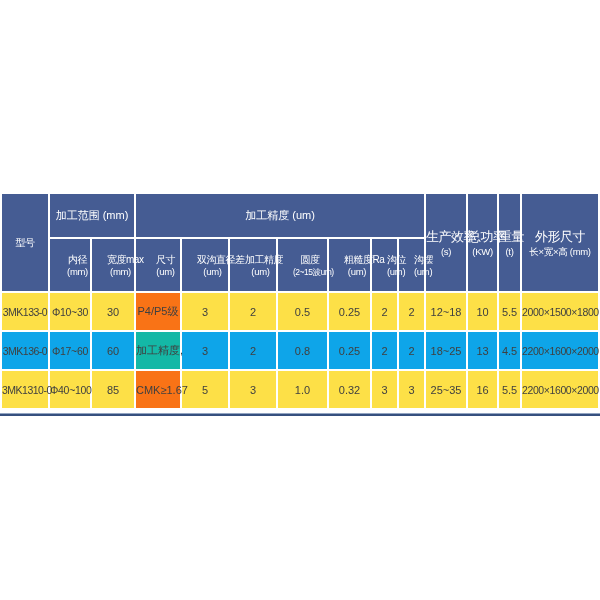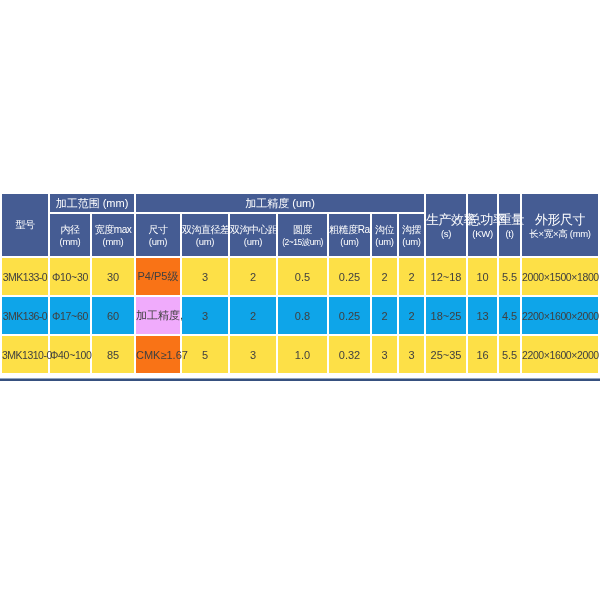--- a/index.html
+++ b/index.html
@@ -26,22 +26,22 @@
     background: #ffffff;
   }
   thead th {
     background: #455c93;
     color: #ffffff;
     font-weight: normal;
     text-align: center;
     vertical-align: middle;
     padding: 0;
   }
-  thead tr.group th { height: 18px; font-size: 11px; }
-  thead tr.sub th   { height: 42px; }
+  thead tr.group th { height: 43px; font-size: 11px; }
+  thead tr.sub th   { height: 52px; padding-left: 15px; }
   th .lbl {
     display: block;
     font-size: 10px;
     letter-spacing: -0.5px;
     white-space: nowrap;
     line-height: 1.35;
   }
   th .unit {
     display: block;
     font-size: 9.5px;
@@ -56,21 +56,21 @@
     background: #fde047;
     text-align: center;
     vertical-align: middle;
     color: #404040;
     font-size: 11px;
     white-space: nowrap;
     padding: 0;
   }
   tbody tr.striped td { background: #0ea5e9; }
   tbody td.size-col { background: #f97316; }
-  tbody tr.striped td.size-col { background: #f0abfc; }
+  tbody tr.striped td.size-col { background: #14b8a6; }
   tbody td.col-model { font-size: 10.5px; letter-spacing: -0.5px; }
   tbody td.col-inner { font-size: 10.5px; letter-spacing: -0.3px; }
   tbody td.col-dims  { font-size: 10.5px; letter-spacing: -0.4px; }
   .bottom-rule {
     margin-top: 3px;
     height: 3px;
     background: linear-gradient(180deg, #93a5c2 0%, #93a5c2 33%, #36507f 33%, #36507f 100%);
   }
 </style>
 </head>
@@ -130,21 +130,21 @@
           </th>
           <th>
             <span class="lbl">尺寸</span>
             <span class="unit">(um)</span>
           </th>
           <th>
             <span class="lbl">双沟直径差</span>
             <span class="unit">(um)</span>
           </th>
           <th>
-            <span class="lbl">双沟中心距</span>
+            <span class="lbl">加工精度</span>
             <span class="unit">(um)</span>
           </th>
           <th>
             <span class="lbl">圆度</span>
             <span class="unit unit-small">(2~15波um)</span>
           </th>
           <th>
             <span class="lbl">粗糙度Ra</span>
             <span class="unit">(um)</span>
           </th>

